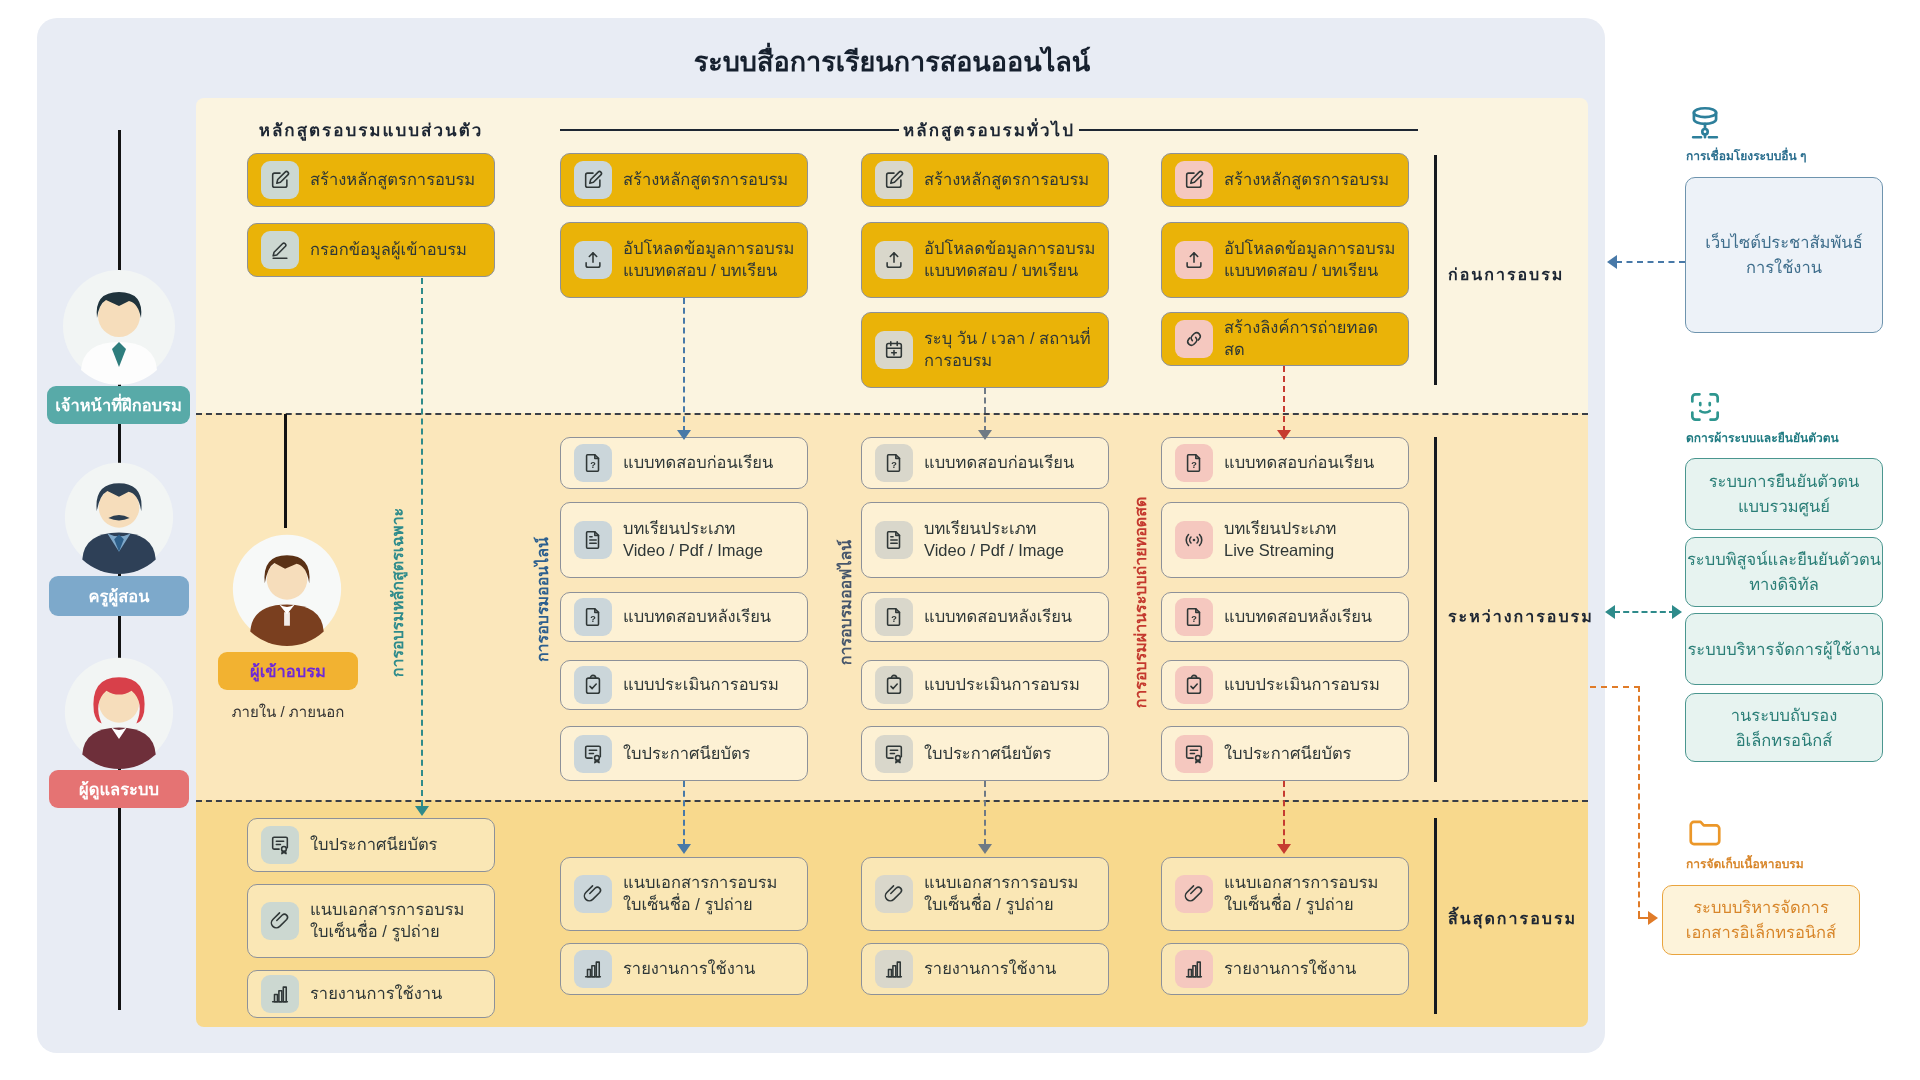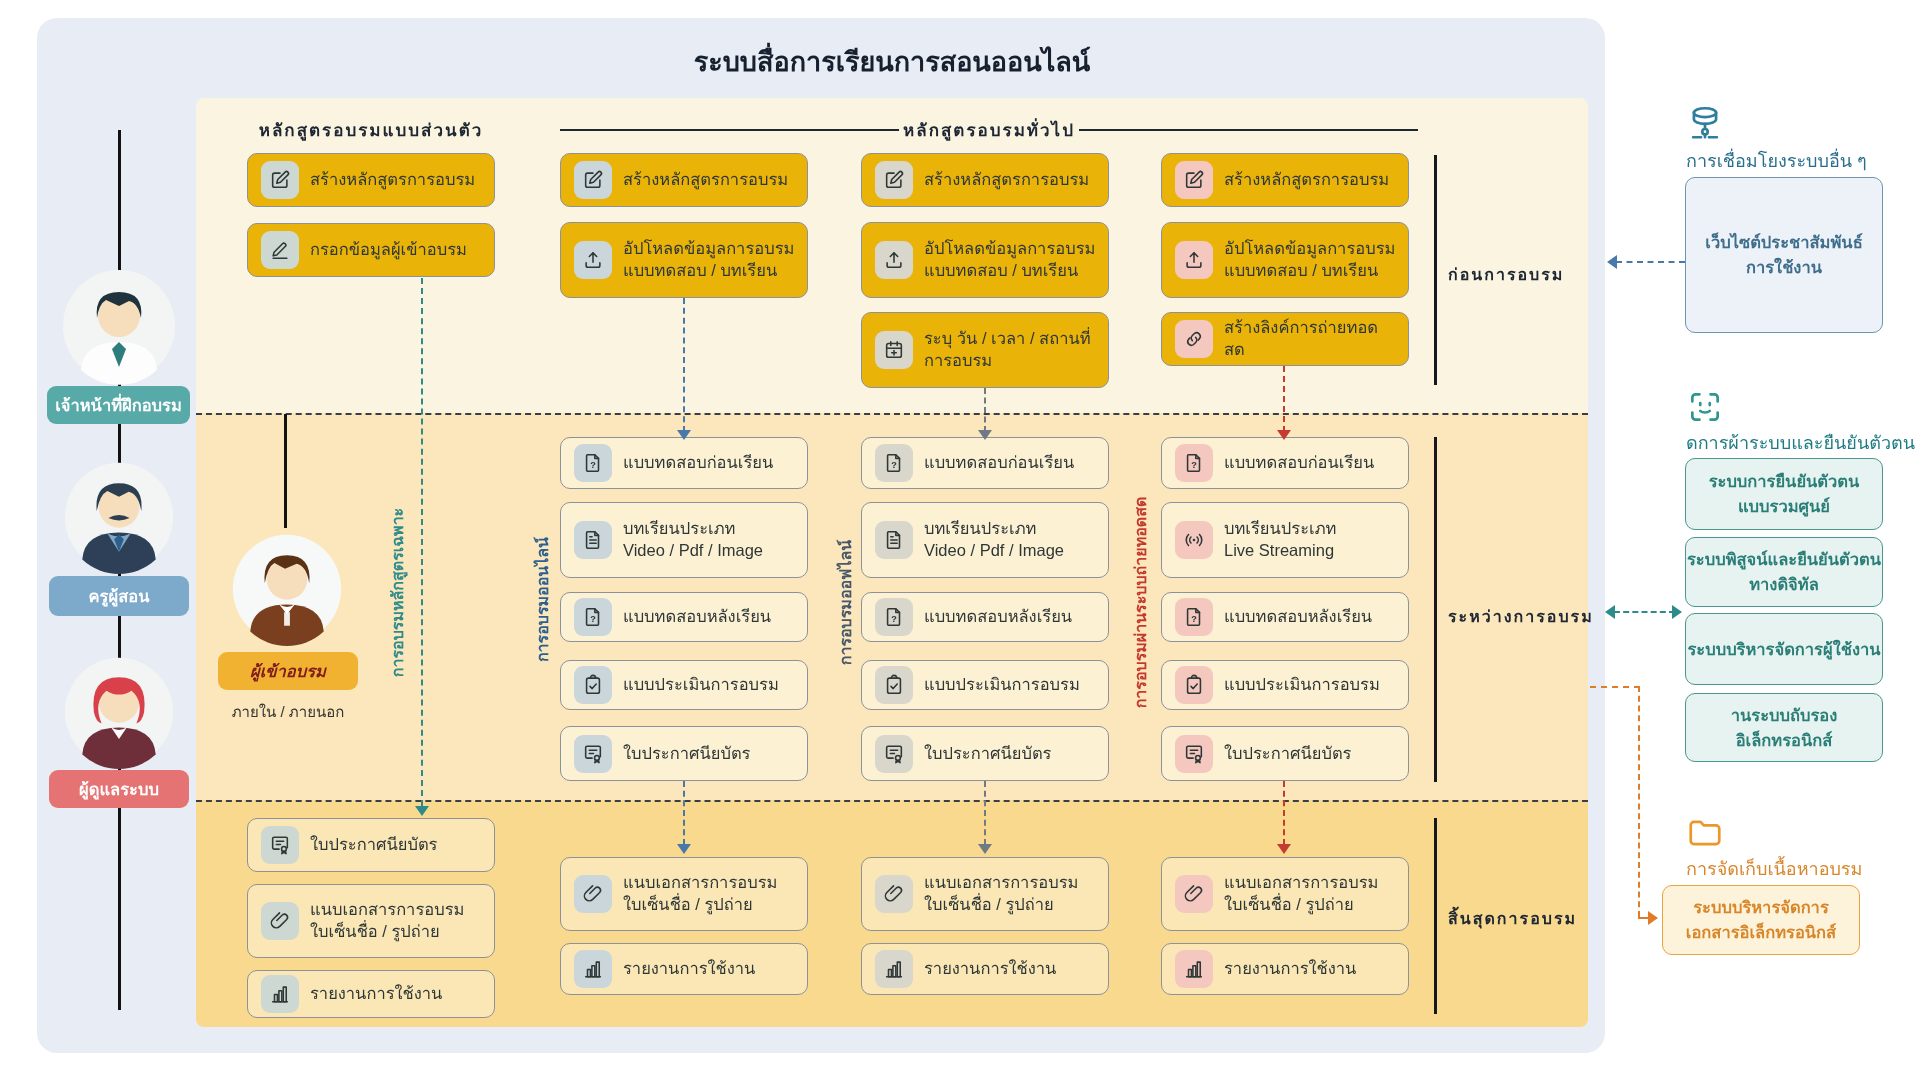--- a/index.html
+++ b/index.html
@@ -44,30 +44,30 @@
   
   .brk{position:absolute;left:1434px;width:2.5px;background:#15191f;}
   .phase{position:absolute;left:1448px;width:150px;font-size:16px;font-weight:bold;letter-spacing:2px;color:#1d2633;white-space:nowrap;}
   
   .spine{left:118px;top:130px;width:3px;height:880px;background:#121212;}
   .tline{left:284px;top:414px;width:2.5px;height:114px;background:#121212;}
   .av{position:absolute;}
   .badge{position:absolute;border-radius:9px;display:flex;align-items:center;justify-content:center;
          font-size:16.5px;font-weight:bold;color:#ffffff;}
   .bdg-teal{background:#58aaa8;} .bdg-blue{background:#7da9cb;} .bdg-red{background:#e57373;}
-  .bdg-amber{background:#f2b231;color:#7f1d1d;font-style:italic;}
+  .bdg-amber{background:#f2b231;color:#6d28d9;}
   .note{position:absolute;font-size:15px;color:#333;text-align:center;}
   
   .gicon{position:absolute;width:38px;height:38px;}
   .gicon svg{width:38px;height:38px;fill:none;stroke-width:1.7;stroke-linecap:round;stroke-linejoin:round;}
   .g1i svg{stroke:#2d7f9b;} .g2i svg{stroke:#2e968f;} .g3i svg{stroke:#eb9729;}
-  .gh{position:absolute;font-size:18px;font-weight:normal;white-space:nowrap;}
+  .gh{position:absolute;font-size:12px;font-weight:bold;white-space:nowrap;}
   .gh1{color:#2a6e8e;} .gh2{color:#1f7b82;} .gh3{color:#d8862a;}
   .rb{position:absolute;left:1685px;width:198px;border-radius:10px;display:flex;align-items:center;justify-content:center;
-      text-align:center;font-size:16.5px;white-space:pre-line;line-height:1.5;box-sizing:border-box;font-weight:bold;}
+      text-align:center;font-size:16.5px;white-space:pre-line;line-height:1.5;box-sizing:border-box;}
   .rb1{border:1.5px solid #6e94ae;background:#edf2f8;color:#3f6e8c;}
   .rb2{border:1.5px solid #4a968f;background:#e7f3f0;color:#2a7e77;}
   .rb3{border:1.5px solid #e9a43e;background:#fdf3da;color:#d8862a;}
 </style>
 </head>
 <body>
 
 <svg width="0" height="0" style="position:absolute">
   <defs>
     <symbol id="i-edit" viewBox="0 0 24 24">

